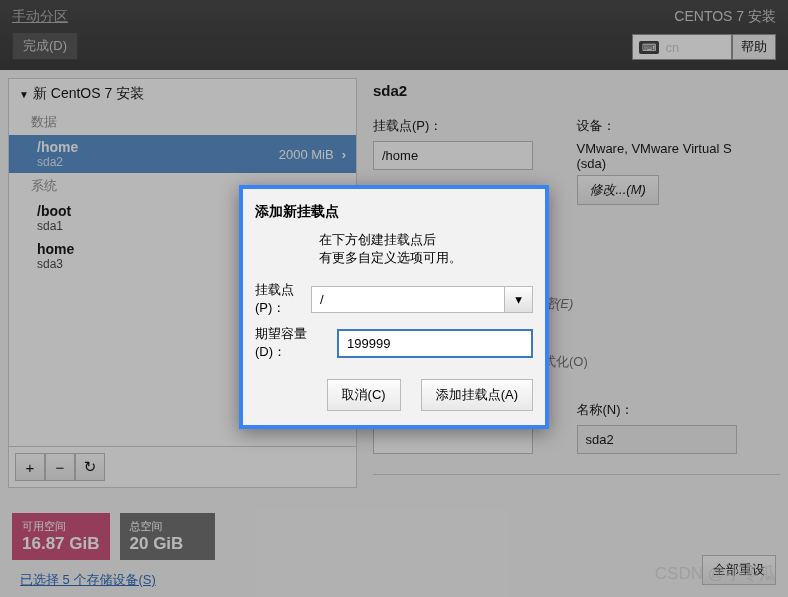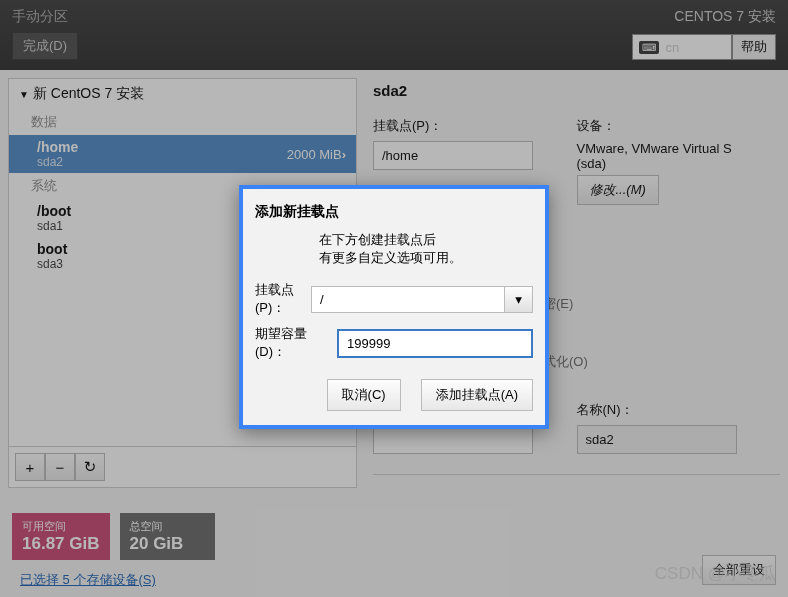--- a/index.html
+++ b/index.html
@@ -1,39 +1,39 @@
 <!DOCTYPE html>
 <html><head>
 <meta charset="utf-8">
 <style>
 * { box-sizing: border-box; margin: 0; padding: 0; font-family: sans-serif; }
 body { width: 788px; height: 597px; background: #f5f5f5; overflow: hidden; position: relative; }
 .header { background: linear-gradient(#3a3a3a, #2a2a2a); height: 70px; padding: 8px 12px; color: #ccc; display: flex; justify-content: space-between; }
 .header-left { display: flex; flex-direction: column; gap: 6px; }
-.title { font-size: 14px; color: #aaa; }
+.title { font-size: 14px; color: #aaa; text-decoration: underline; }
 .done-btn { background: #4a4a4a; border: 1px solid #333; color: #ccc; padding: 4px 10px; width: fit-content; cursor: pointer; font-size: 13px; }
 .header-right { text-align: right; }
 .install-title { font-size: 14px; color: #ccc; margin-bottom: 8px; }
 .lang-box { display: flex; }
 .lang-input { background: #fff; border: 1px solid #888; padding: 3px 6px; width: 100px; font-size: 13px; display: flex; align-items: center; gap: 6px; }
 .kb-icon { background: #333; color: #fff; font-size: 10px; padding: 1px 3px; border-radius: 2px; }
 .help-btn { background: #eee; border: 1px solid #888; padding: 3px 8px; font-size: 13px; cursor: pointer; }
 .main { display: flex; height: 430px; }
 .left-panel { width: 365px; padding: 8px; }
 .tree-box { border: 1px solid #ccc; background: #fff; height: 410px; display: flex; flex-direction: column; }
 .tree-content { flex: 1; }
 .tree-header { padding: 6px 10px; font-size: 14px; display: flex; align-items: center; }
 .tri { font-size: 10px; margin-right: 4px; }
 .section-title { color: #888; font-size: 13px; padding: 4px 22px; }
 .mount-item { padding: 4px 10px 4px 28px; display: flex; justify-content: space-between; align-items: center; cursor: pointer; }
 .mount-item.selected { background: #4a87c7; color: #fff; }
 .mnt-info { display: flex; flex-direction: column; }
 .mnt-path { font-weight: bold; font-size: 14px; }
 .mnt-dev { font-size: 12px; opacity: 0.8; }
-.mnt-size { font-size: 13px; display: flex; align-items: flex-end; gap: 0; }
+.mnt-size { font-size: 13px; display: flex; align-items: flex-end; gap: 8px; }
 .chev { font-weight: bold; }
 .tree-toolbar { border-top: 1px solid #ccc; padding: 6px; display: flex; gap: 0; }
 .tb-btn { width: 30px; height: 28px; border: 1px solid #bbb; background: linear-gradient(#fdfdfd,#e8e8e8); cursor: pointer; font-size: 15px; }
 .right-panel { flex: 1; padding: 12px 8px; }
 .panel-title { font-size: 15px; font-weight: bold; margin-bottom: 18px; }
 .form-row { display: flex; margin-bottom: 10px; }
 .form-col { flex: 1; }
 .form-label { font-size: 13px; margin-bottom: 6px; display: block; }
 .form-input { border: 1px solid #bbb; padding: 6px 8px; width: 160px; font-size: 13px; background: #fff; }
 .mod-btn { border: 1px solid #bbb; background: linear-gradient(#fdfdfd,#e8e8e8); padding: 5px 12px; font-size: 13px; cursor: pointer; margin-top: 4px; font-style: italic; }
@@ -103,21 +103,21 @@
         </div>
         <div class="section-title">系统</div>
         <div class="mount-item">
           <div class="mnt-info">
             <span class="mnt-path">/boot</span>
             <span class="mnt-dev">sda1</span>
           </div>
         </div>
         <div class="mount-item">
           <div class="mnt-info">
-            <span class="mnt-path">boot</span>
+            <span class="mnt-path">home</span>
             <span class="mnt-dev">sda3</span>
           </div>
         </div>
       </div>
       <div class="tree-toolbar">
         <button class="tb-btn">+</button>
         <button class="tb-btn">−</button>
         <button class="tb-btn">↻</button>
       </div>
     </div>
@@ -130,21 +130,21 @@
         <label class="form-label">挂载点(P)：</label>
         <input class="form-input" value="/home" style="">
       </div>
       <div class="form-col">
         <label class="form-label">设备：</label>
         <div style="font-size:13px;max-width:160px;">VMware, VMware Virtual S (sda)</div>
         <button class="mod-btn">修改...(M)</button>
       </div>
     </div>
     <div style="height:80px;"></div>
-    <div class="chk-label" style="margin-left:170px;">密(E)</div>
+    <div class="chk-label" style="margin-left:170px;font-style:italic;">密(E)</div>
     <div style="height:40px;"></div>
     <div class="chk-label" style="margin-left:170px;">式化(O)</div>
     <div style="height:30px;"></div>
     <div class="form-row">
       <div class="form-col">
         <label class="form-label">标签(L)：</label>
         <input class="form-input" style="">
       </div>
       <div class="form-col">
         <label class="form-label">名称(N)：</label>

